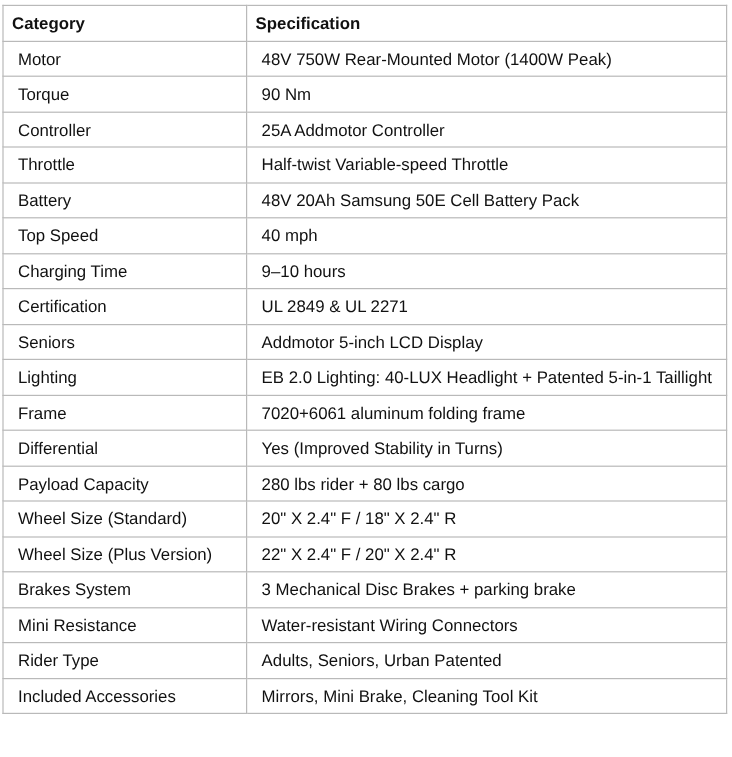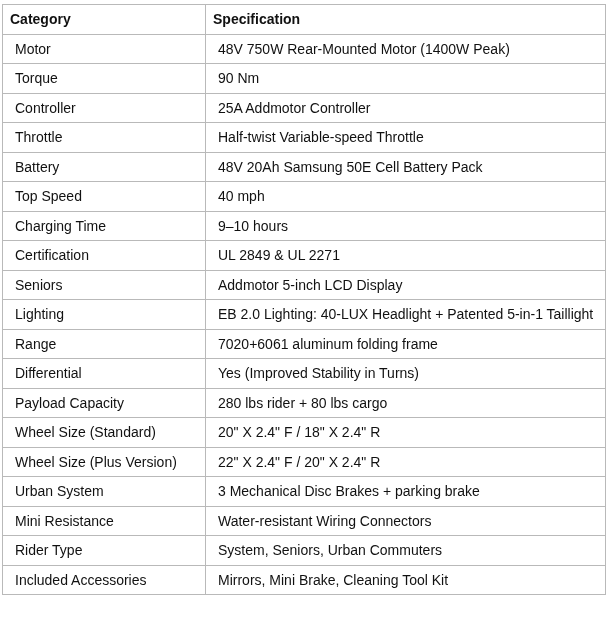--- a/index.html
+++ b/index.html
@@ -99,50 +99,50 @@
         </tr>
         <tr>
           <td>Seniors</td>
           <td>Addmotor 5-inch LCD Display</td>
         </tr>
         <tr>
           <td>Lighting</td>
           <td>EB 2.0 Lighting: 40-LUX Headlight + Patented 5-in-1 Taillight</td>
         </tr>
         <tr>
-          <td>Range</td>
+          <td>Frame</td>
           <td>7020+6061 aluminum folding frame</td>
         </tr>
         <tr>
           <td>Differential</td>
           <td>Yes (Improved Stability in Turns)</td>
         </tr>
         <tr>
           <td>Payload Capacity</td>
           <td>280 lbs rider + 80 lbs cargo</td>
         </tr>
         <tr>
           <td>Wheel Size (Standard)</td>
           <td>20" X 2.4" F / 18" X 2.4" R</td>
         </tr>
         <tr>
           <td>Wheel Size (Plus Version)</td>
           <td>22" X 2.4" F / 20" X 2.4" R</td>
         </tr>
         <tr>
-          <td>Urban System</td>
+          <td>Brakes System</td>
           <td>3 Mechanical Disc Brakes + parking brake</td>
         </tr>
         <tr>
           <td>Mini Resistance</td>
           <td>Water-resistant Wiring Connectors</td>
         </tr>
         <tr>
           <td>Rider Type</td>
-          <td>System, Seniors, Urban Commuters</td>
+          <td>Adults, Seniors, Urban Patented</td>
         </tr>
         <tr>
           <td>Included Accessories</td>
           <td>Mirrors, Mini Brake, Cleaning Tool Kit</td>
         </tr>
       </tbody>
   </table>
 </div>
 
 </body></html>

